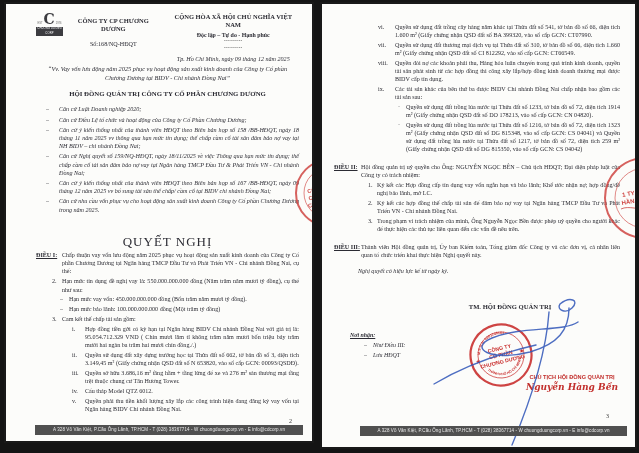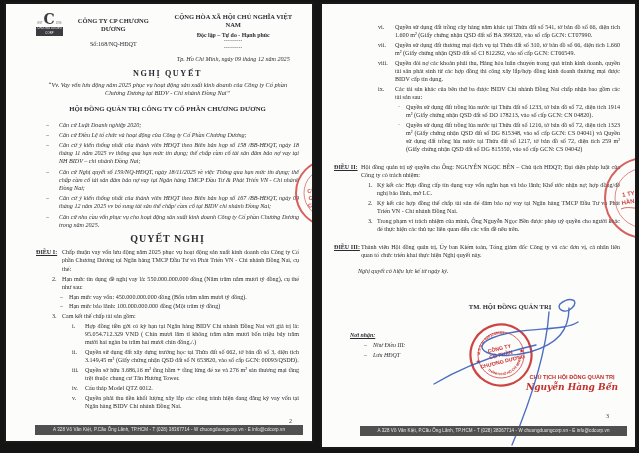--- a/index.html
+++ b/index.html
@@ -31,21 +31,21 @@
 
   .title { text-align:center; font-weight:bold; font-size:8.2px; letter-spacing:1.6px; margin-top:7px; }
   .subject { font-style:italic; font-size:6.3px; line-height:8.4px; text-align:center; margin:2.5px 8px 0 8px; }
   .board { text-align:center; font-weight:bold; font-size:6.8px; margin-top:8px; }
 
   .recitals { margin:7px 0 0 10px; }
   .rec { display:flex; font-style:italic; margin-bottom:2px; }
   .rec .mk { flex:0 0 13px; }
   .rec .tx { flex:1; text-align:justify; }
 
-  .qn { text-align:center; font-weight:bold; font-size:10px; letter-spacing:1px; margin-top:6px; }
+  .qn { text-align:center; font-weight:normal; font-size:13px; letter-spacing:1px; margin-top:24px; }
 
   .art { display:flex; margin-top:5px; }
   .art-label { flex:0 0 26px; font-weight:bold; text-decoration:underline; }
   .art-text { flex:1; text-align:justify; }
 
   .numli { display:flex; margin-left:16px; margin-top:1.8px; }
   .numli .mk { flex:0 0 10px; }
   .numli .tx { flex:1; text-align:justify; }
 
   .dashli { display:flex; margin-left:24px; margin-top:1.5px; }
@@ -111,21 +111,20 @@
       </div>
       <div class="hdr-right">
         <div class="nat">CỘNG HÒA XÃ HỘI CHỦ NGHĨA VIỆT NAM</div>
         <div class="motto">Độc lập – Tự do - Hạnh phúc</div>
         <div class="sep">---------</div>
         <div class="sep" style="margin-top:3px">---------</div>
         <div class="dateline">Tp. Hồ Chí Minh, ngày 09 tháng 12 năm 2025</div>
       </div>
     </div>
 
-    <div class="title">NGHỊ QUYẾT</div>
     <div class="subject">“Vv. Vay vốn lưu động năm 2025 phục vụ hoạt động sản xuất kinh doanh của Công ty Cổ phần Chương Dương tại BIDV - Chi nhánh Đồng Nai”</div>
     <div class="board">HỘI ĐỒNG QUẢN TRỊ CÔNG TY CỔ PHẦN CHƯƠNG DƯƠNG</div>
 
     <div class="recitals">
       <div class="rec">
           <span class="mk">–</span>
           <span class="tx">Căn cứ Luật Doanh nghiệp 2020;</span>
         </div>
       <div class="rec">
           <span class="mk">–</span>

